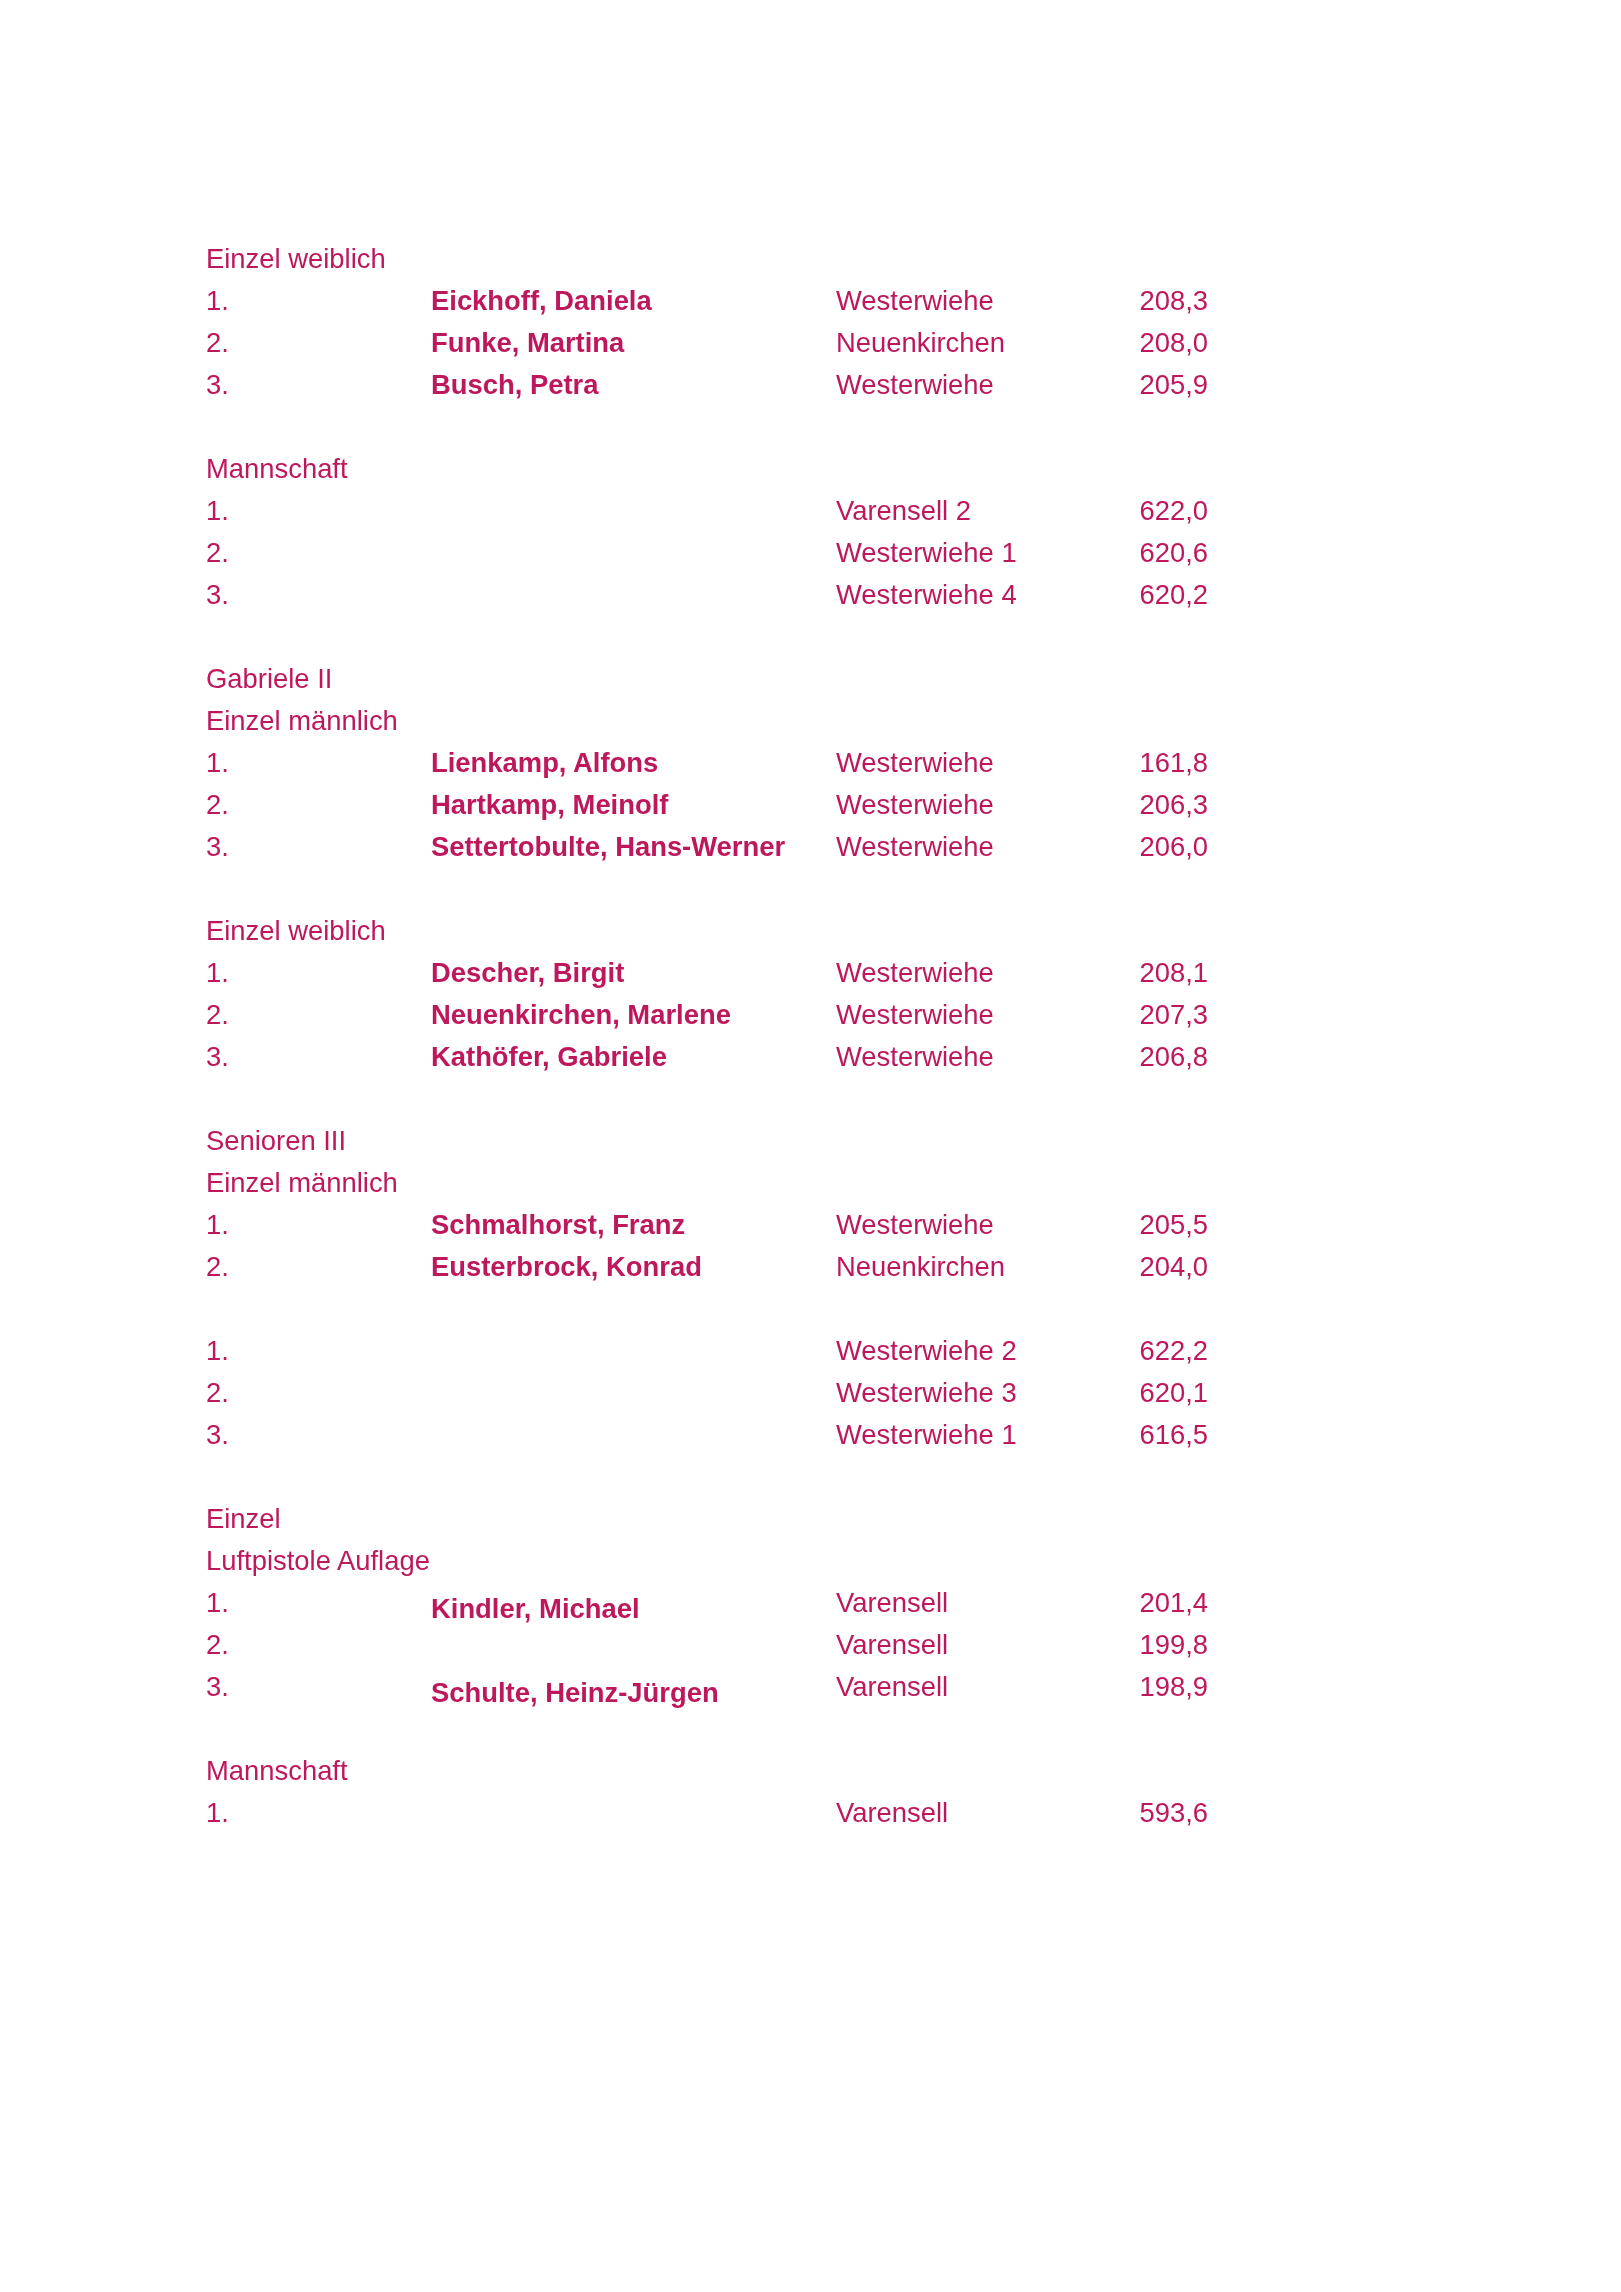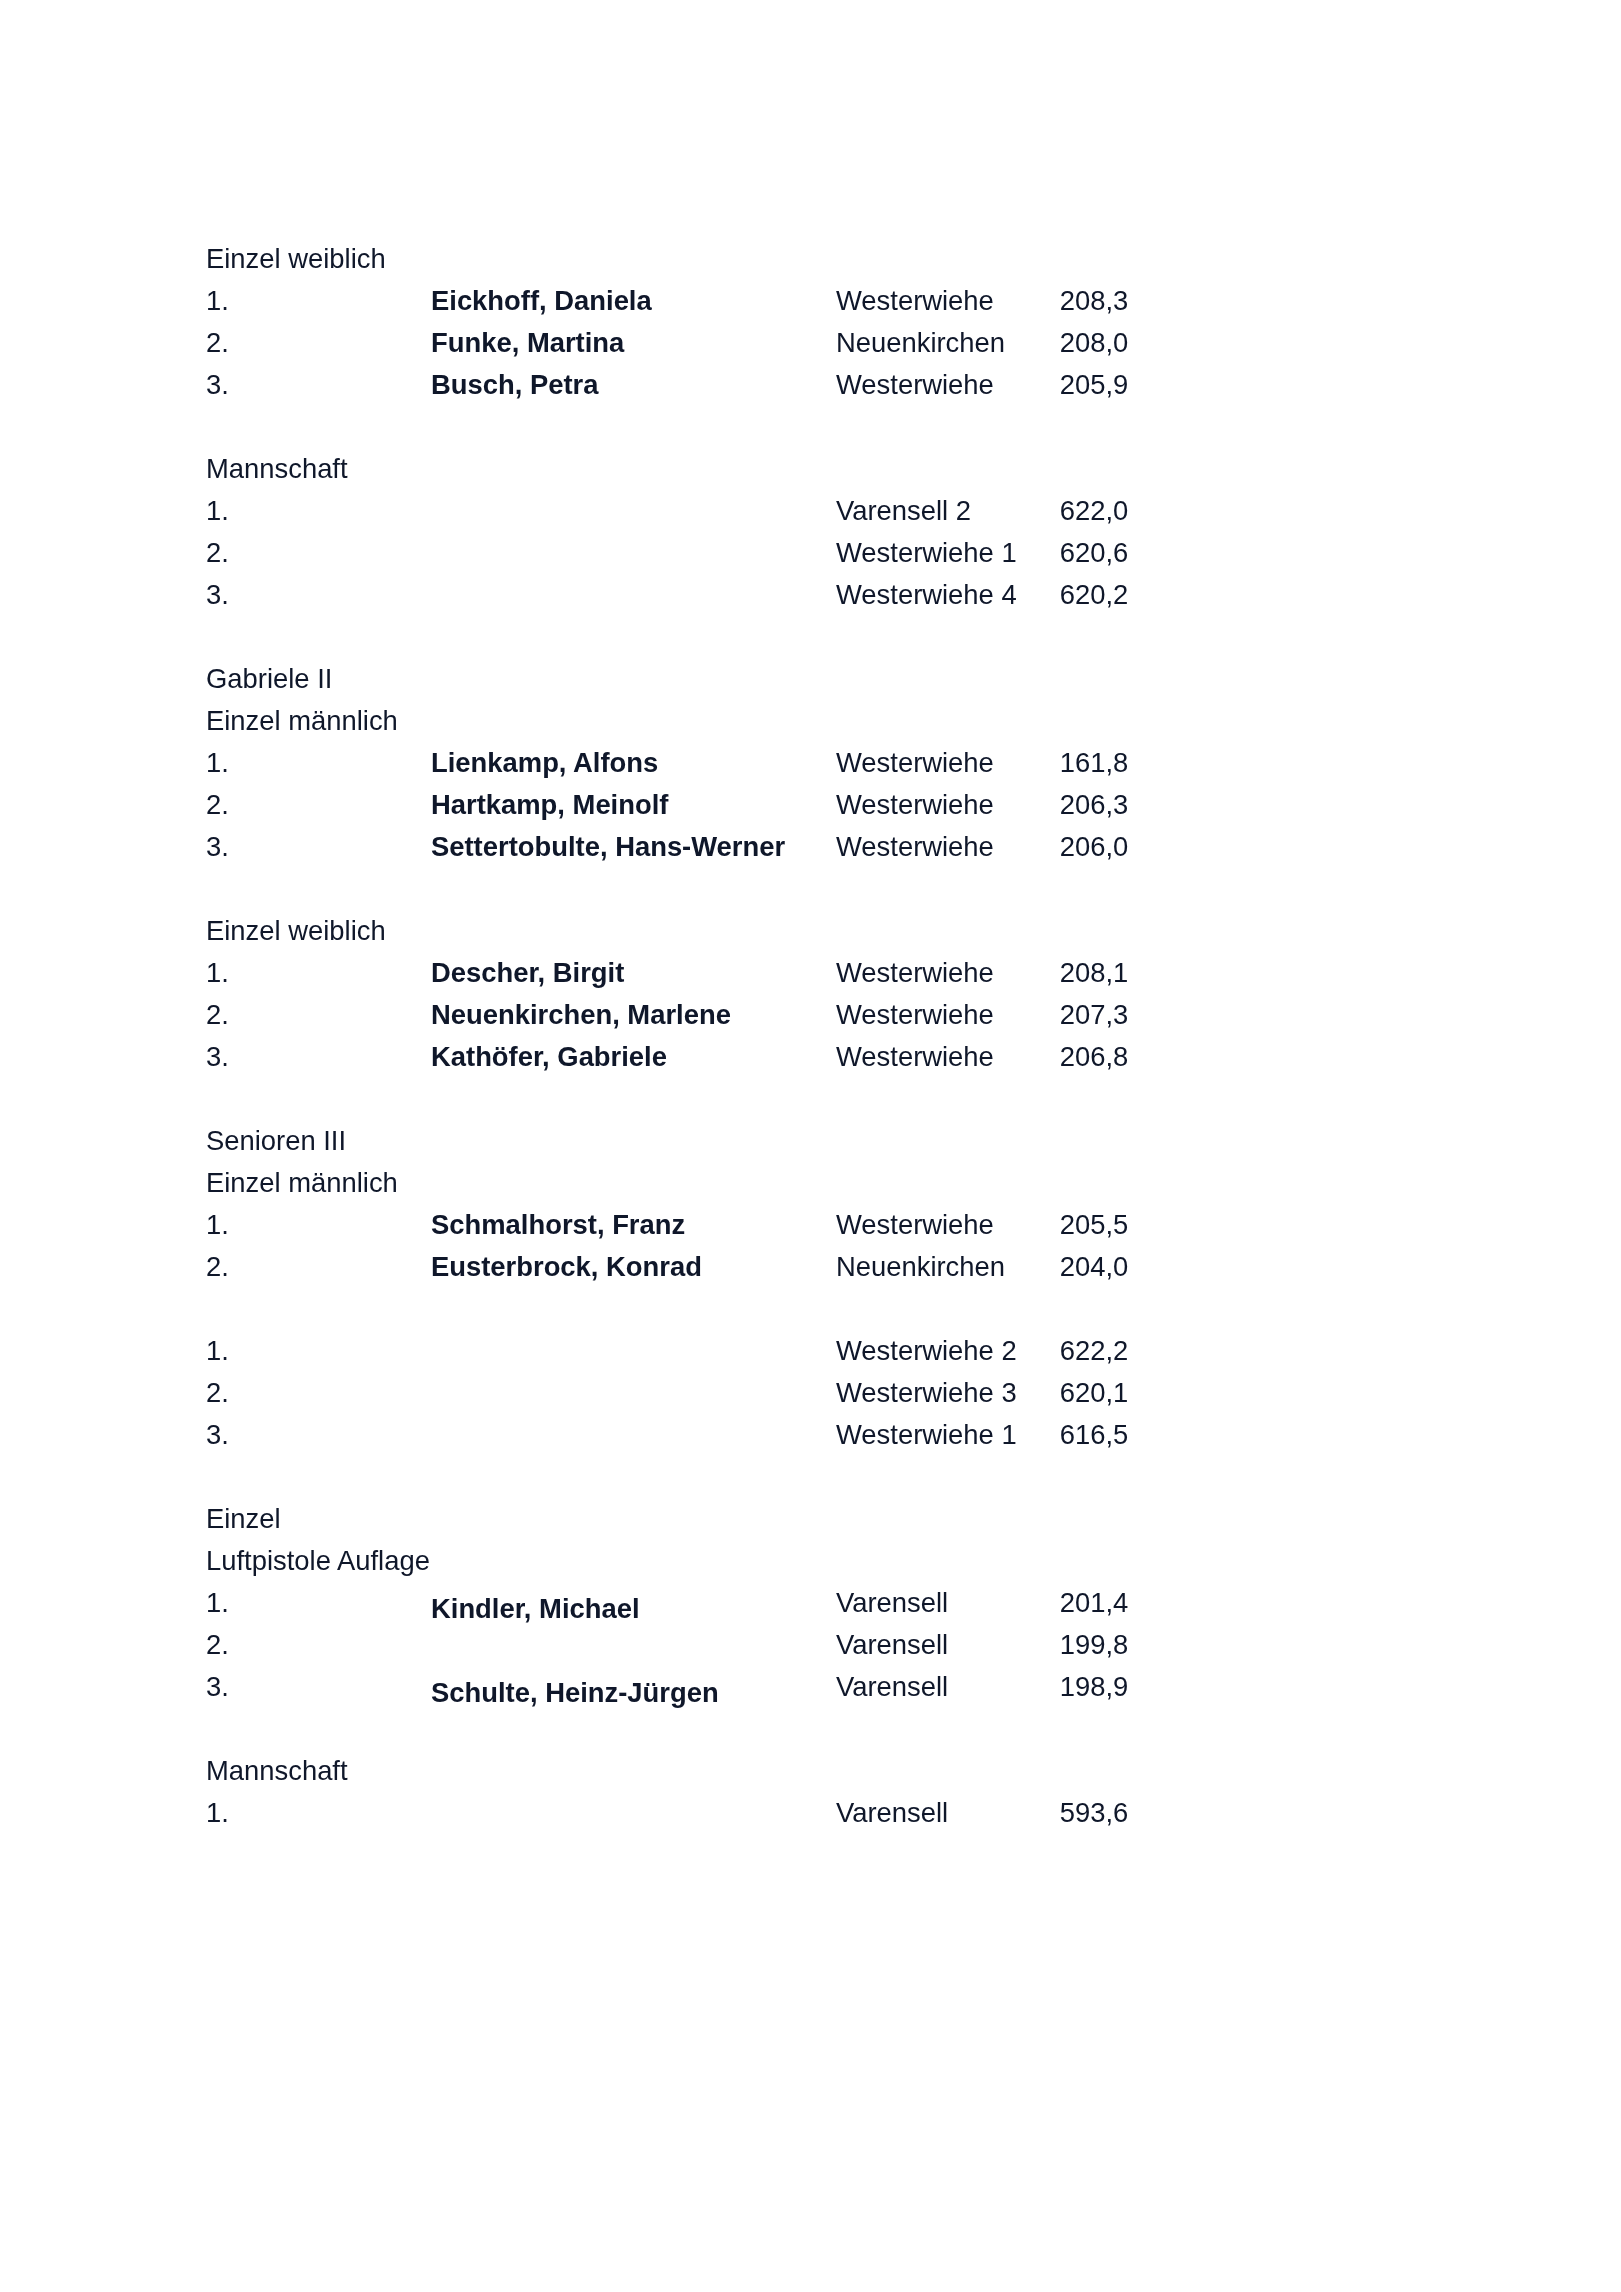--- a/index.html
+++ b/index.html
@@ -1,34 +1,34 @@
 <!DOCTYPE html>
 <html><head>
 <meta charset="utf-8">
 <style>
   html, body { margin: 0; padding: 0; background: #ffffff; }
   .page {
     position: relative;
     width: 1621px;
     height: 2293px;
     background: #ffffff;
-    color: #0f172a;
+    color: #be185d;
     font-family: "Liberation Sans", sans-serif;
     font-size: 27.4px;
     overflow: hidden;
   }
   .content { position: absolute; top: 238px; left: 0; right: 0; }
   .line { position: relative; height: 42px; line-height: 42px; white-space: nowrap; }
   .blank-line { height: 42px; }
   .heading { position: absolute; left: 206px; }
   .rank { position: absolute; left: 206px; }
   .name { position: absolute; left: 431px; font-weight: 700; }
   .name.name-offset { top: 5.9px; }
   .club { position: absolute; left: 836px; }
-  .score { position: absolute; left: 980px; width: 228px; text-align: center; }
+  .score { position: absolute; left: 980px; width: 228px; text-align: right; }
 </style>
 </head>
 <body>
 
 <div class="page">
   <div class="content" id="content">
       <div class="line">
         <span class="heading">Einzel weiblich</span>
       </div>
       <div class="line">

